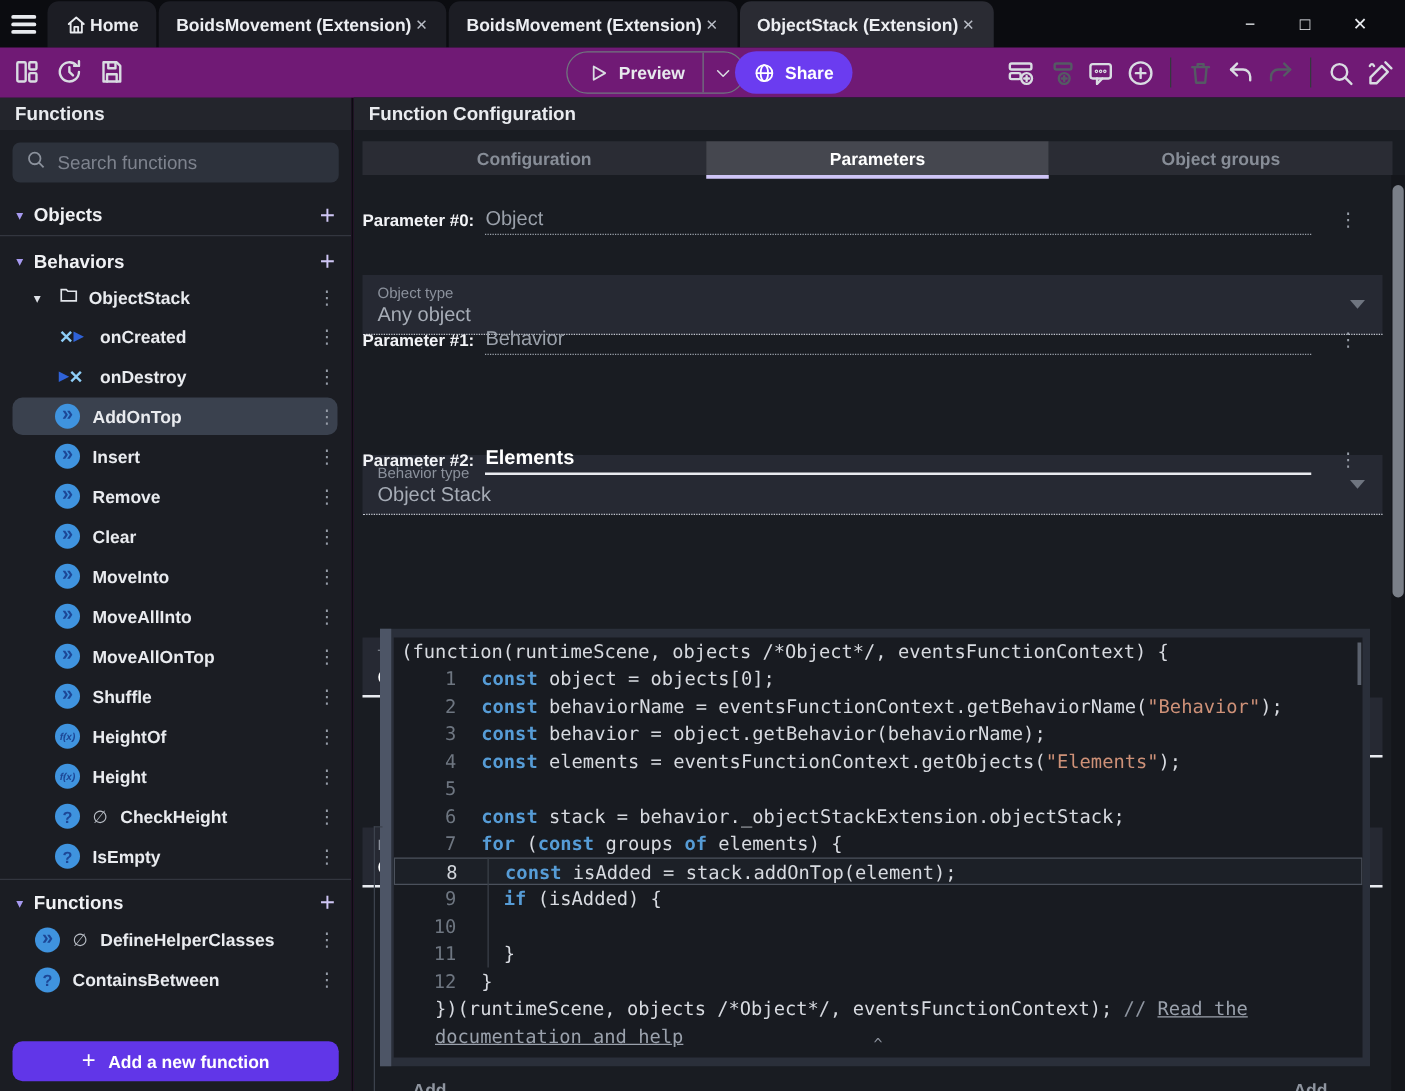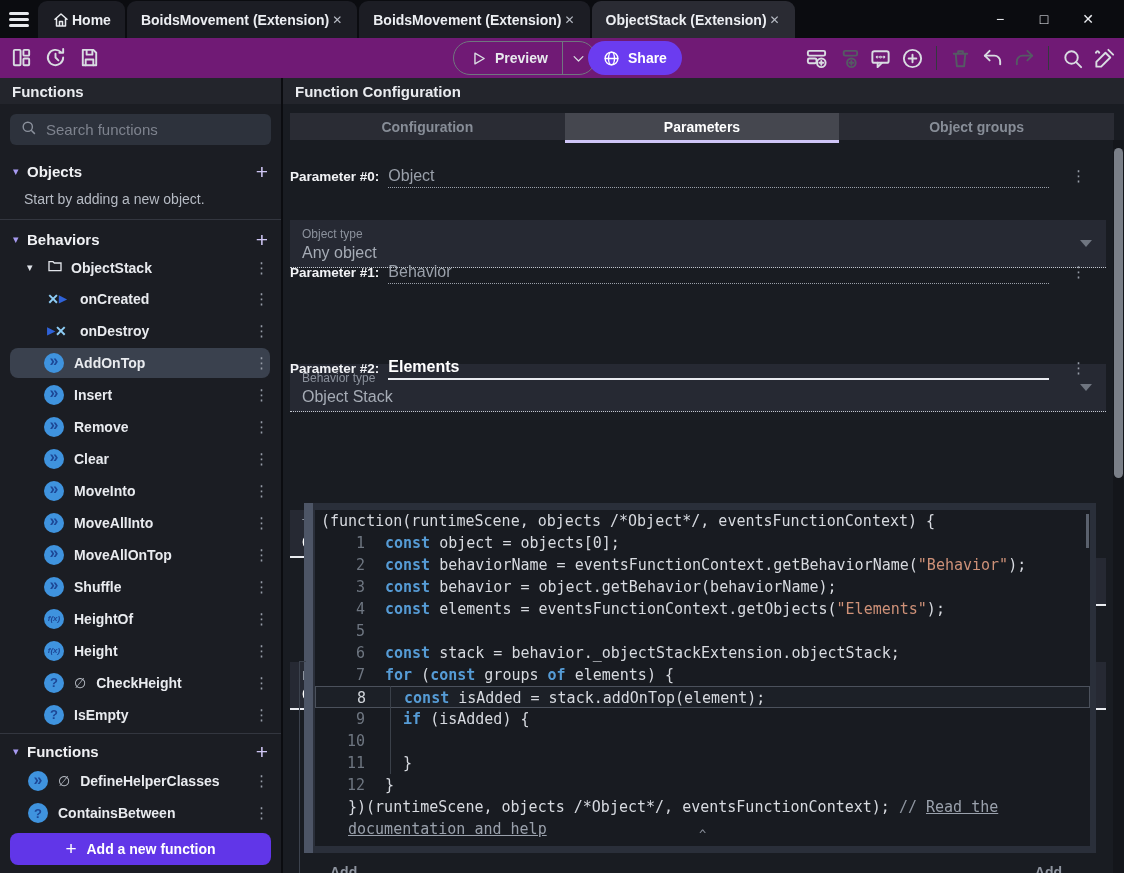--- a/index.html
+++ b/index.html
@@ -278,21 +278,20 @@
           </svg>
       </span>
       <span class="search-ph">Search functions</span>
     </div>
 
     <div class="section-row">
       <span class="sec-chev">▾</span>
       <span class="sec-label">Objects</span>
       <span class="sec-plus">+</span>
     </div>
-    <div class="empty-text">Start by adding a new object.</div>
     <div class="sb-divider"></div>
 
     <div class="section-row tight">
       <span class="sec-chev">▾</span>
       <span class="sec-label">Behaviors</span>
       <span class="sec-plus">+</span>
     </div>
 
     <div class="folder-row">
       <span class="sec-chev">▾</span>

